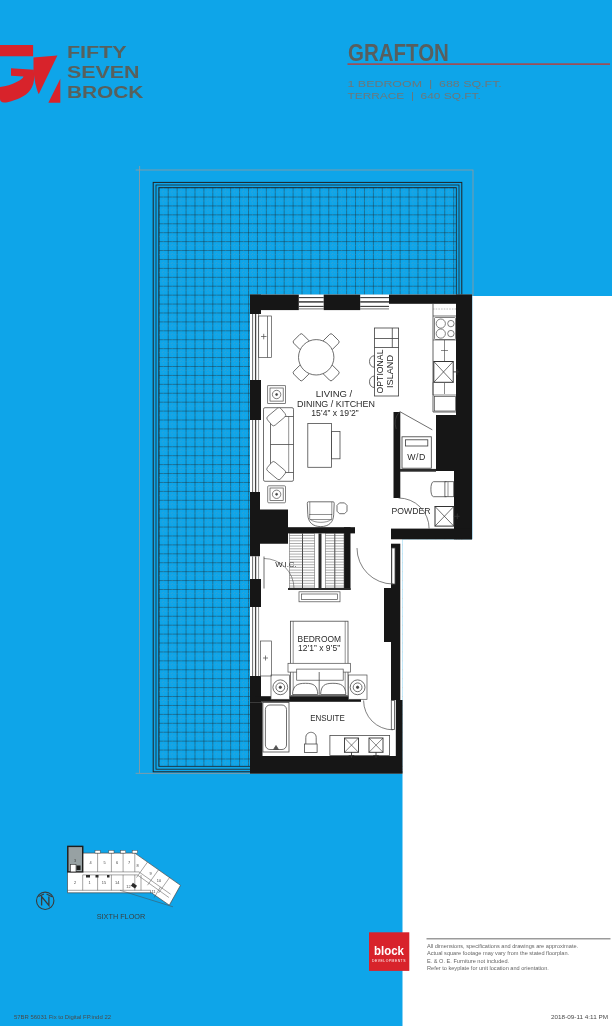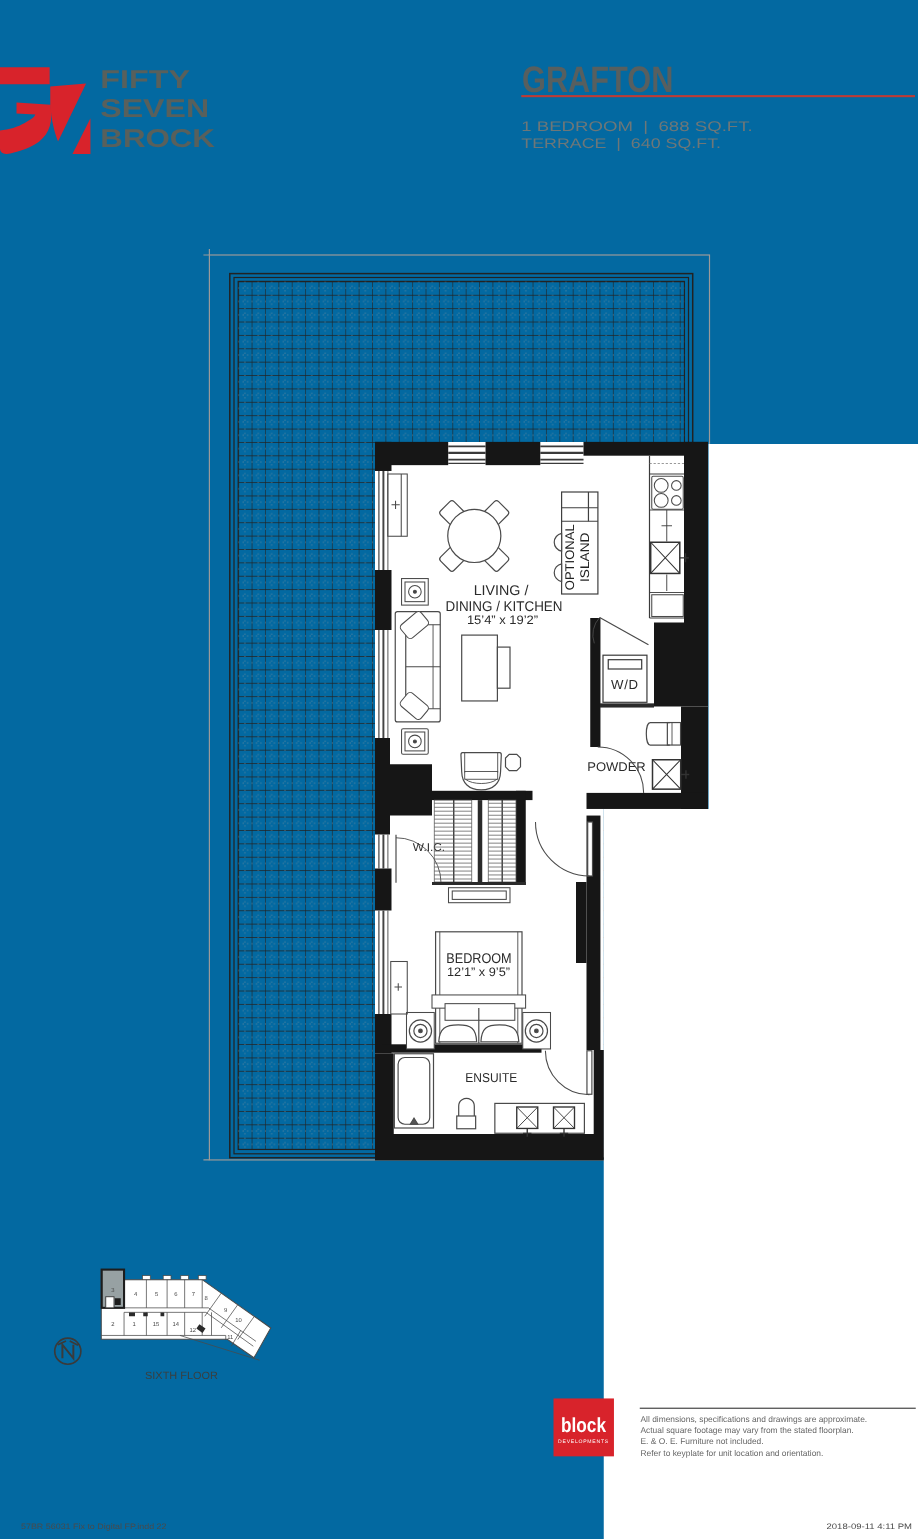--- a/index.html
+++ b/index.html
@@ -1,16 +1,16 @@
 <!DOCTYPE html>
 <html><head>
 <meta charset="utf-8">
 <style>
 html,body{margin:0;padding:0;background:#ffffff;}
-#page{position:relative;width:612px;height:1026px;overflow:hidden;background:#0369a1;font-family:"Liberation Sans",sans-serif;}
+#page{position:relative;width:612px;height:1026px;overflow:hidden;background:#0ea5e9;font-family:"Liberation Sans",sans-serif;}
 svg text{font-family:"Liberation Sans",sans-serif;}
 </style>
 </head>
 <body>
 <div id="page">
 <svg width="612" height="1026" viewBox="0 0 612 1026">
 <defs>
 <pattern id="tgrid" width="8.92" height="8.92" patternUnits="userSpaceOnUse" x="158.8" y="187.6">
 <path d="M 8.92 0 H 0 V 8.92" fill="none" stroke="#222222" stroke-width="0.8"></path>
 <path d="M 4.46 0 V 8.92 M 0 4.46 H 8.92" fill="none" stroke="#9a9a9a" stroke-width="0.45" stroke-dasharray="0.6 2.4"></path>

